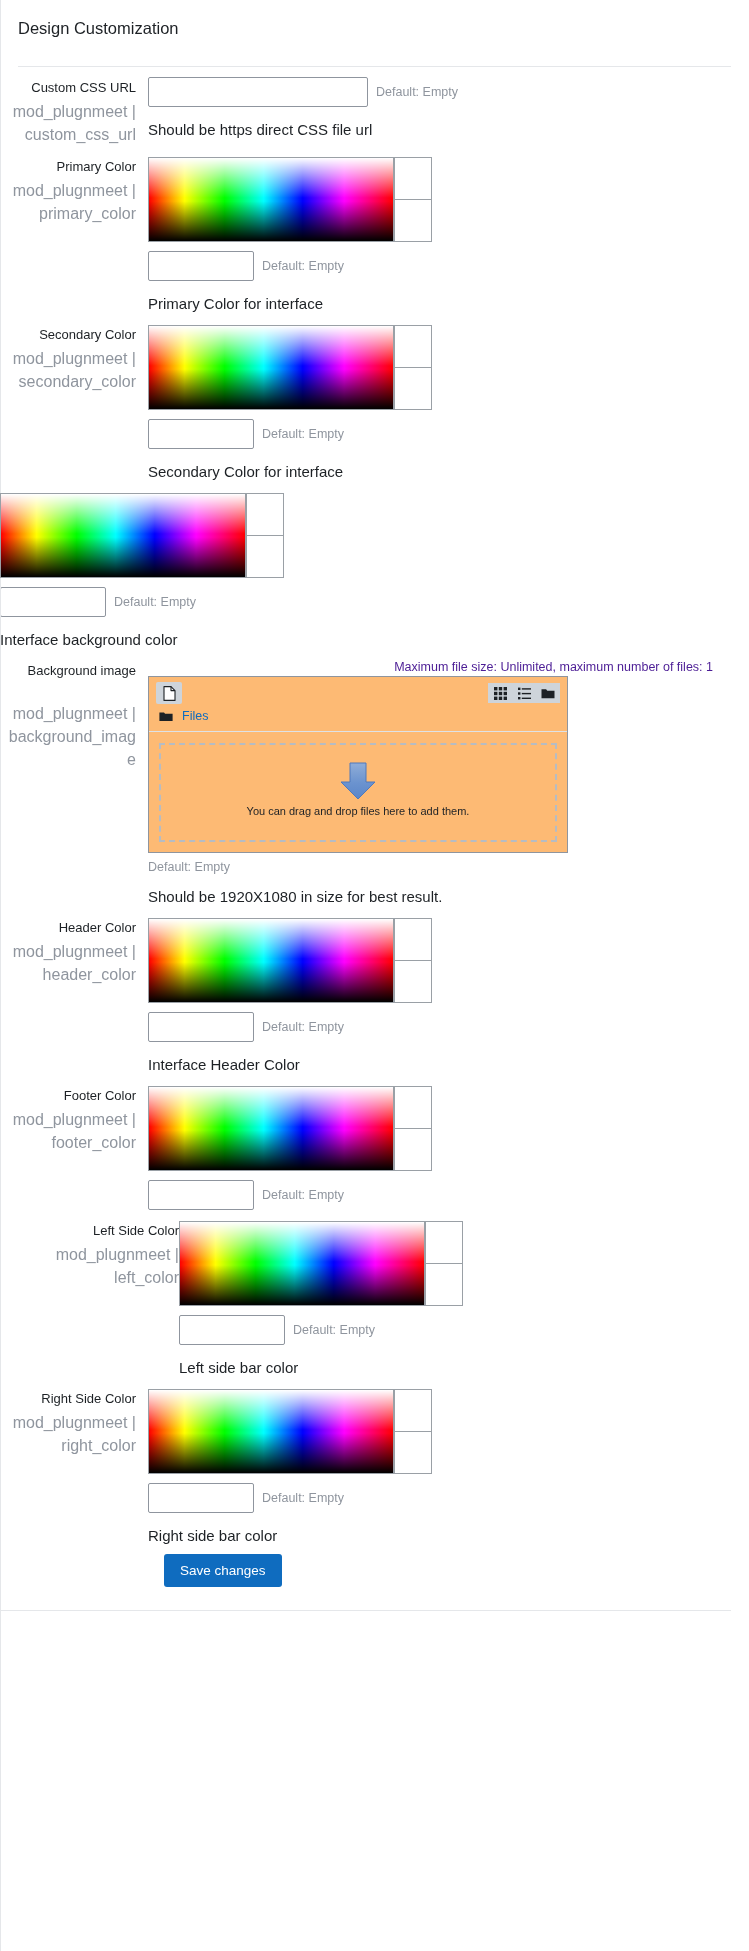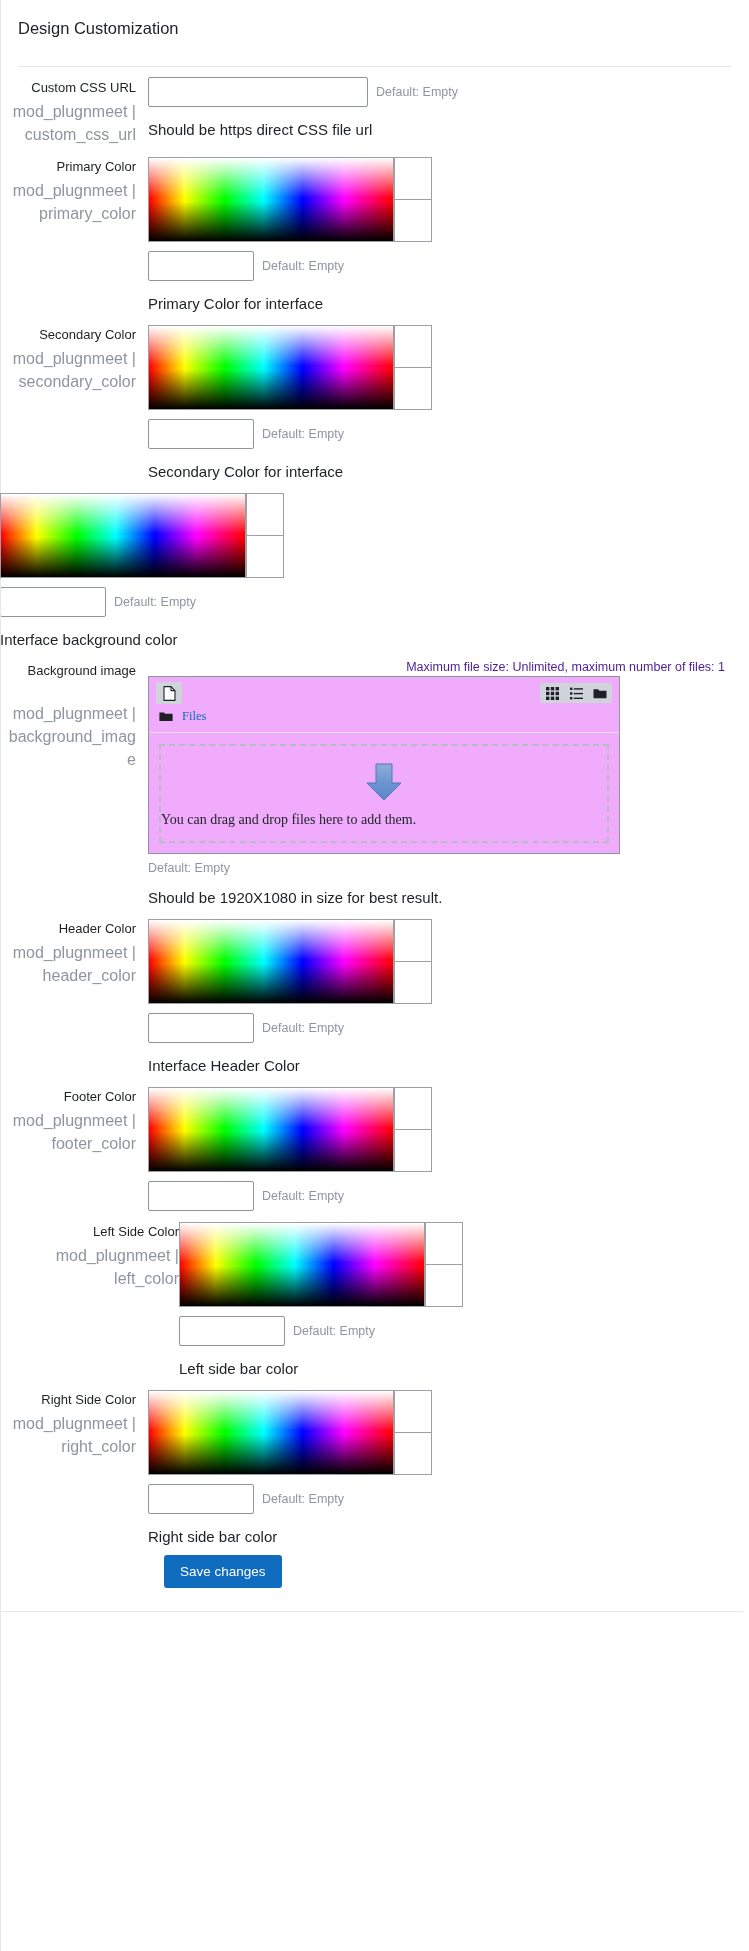--- a/index.html
+++ b/index.html
@@ -31,21 +31,21 @@
     line-height: 1.3;
   }
   .header-rule {
     border: none;
     border-top: 1px solid #e5e7ea;
     margin: 13px 18px 0 18px;
   }
 
   
   .settings {
-    padding: 0 6px 0 0;
+    padding: 0 18px 0 0;
   }
   .setting-row {
     display: flex;
     align-items: flex-start;
     padding: 10px 0 0 0;
   }
   .setting-label-col {
     width: 148px;
     flex: 0 0 148px;
     text-align: right;
@@ -153,23 +153,22 @@
   .fm-top-line {
     display: flex;
     justify-content: flex-end;
     font-size: 12.5px;
     color: #4c1d95;
     padding-right: 4px;
     margin-bottom: 2px;
   }
   .filemanager {
     border: 1px solid #8f959e;
-    background: #f0abfc;
-    width: 472px;
-    font-family: Liberation Serif, serif;
+    background: #fdba74;
+    width: 420px;
   }
   .fm-toolbar {
     display: flex;
     align-items: center;
     justify-content: space-between;
     padding: 5px 7px 3px 7px;
   }
   .fm-tb-left { display: flex; align-items: center; gap: 4px; }
   .fm-tb-right { display: flex; align-items: center; gap: 0px; }
   .fm-btn {
@@ -202,24 +201,24 @@
     height: 99px;
     position: relative;
     display: flex;
     flex-direction: column;
     align-items: center;
     justify-content: flex-start;
   }
   .dz-arrow { margin-top: 14px; }
   .dz-text {
     position: absolute;
-    bottom: 13px;
+    bottom: 23px;
     left: 0; right: 0;
-    text-align: left;
-    font-size: 14px;
+    text-align: center;
+    font-size: 11px;
     color: #1d2125;
   }
   .fm-default {
     font-size: 12.5px;
     color: #8f959e;
     margin-top: 7px;
   }
 
   
   .save-wrap { padding: 8px 0 0 164px; }

